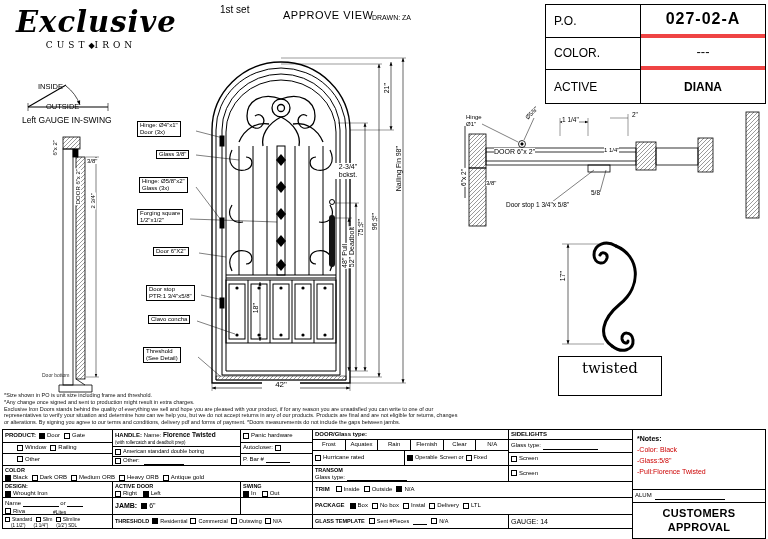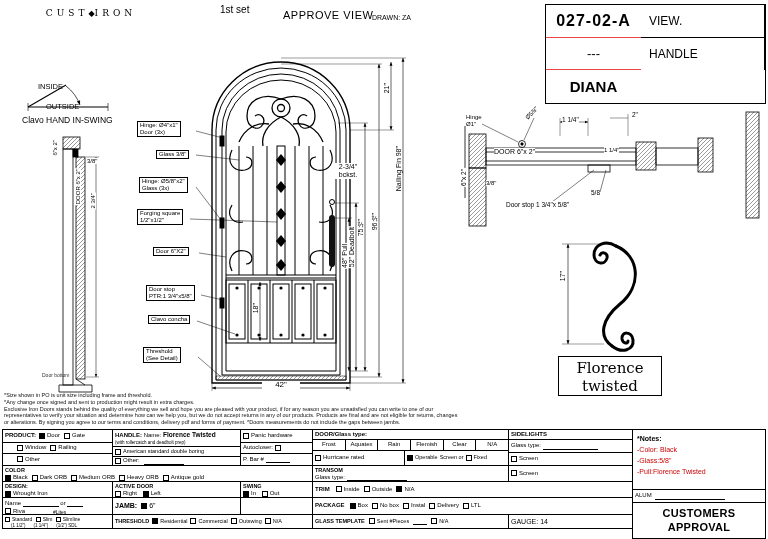--- a/index.html
+++ b/index.html
@@ -12,68 +12,70 @@
 .cb{display:inline-block;width:6px;height:6px;border:1px solid #000;margin-right:2px;vertical-align:-1px;flex:none;font-style:normal}
 .cb.checked{background:#000}
 .ck{display:inline-flex;align-items:center;margin-right:4px;white-space:nowrap}
 .ck s{text-decoration:none}
 .callout{position:absolute;border:1px solid #000;font-size:6px;line-height:1.2;padding:0 2px;background:#fff;white-space:nowrap}
 .vlabel{position:absolute;writing-mode:vertical-rl;transform:rotate(180deg);font-size:7px;line-height:1;background:#fff;white-space:nowrap;padding:1px 0}
 .dimh{position:absolute;font-size:8px;line-height:1;background:#fff;text-align:center}
 .blank{display:inline-block;border-bottom:1px solid #000;height:7px;vertical-align:bottom}
 .red{color:#c00}
 .po-l{border-right:1px solid #000;border-bottom:1px solid #000;display:flex;align-items:center;padding-left:8px;font-size:12px}
-.po-v{border-bottom:1px solid #ef4444;display:flex;align-items:center;justify-content:center}
+.po-v{border-bottom:4px solid #ef4444;display:flex;align-items:center;justify-content:center}
 .gt{flex:1;display:flex;align-items:center;justify-content:center;border-left:1px solid #000;font-size:6px}
 .gt:first-child{border-left:none}
 </style>
 </head>
 <body>
 
 <svg width="0" height="0" style="position:absolute">
 <defs>
 <marker id="ar" viewBox="0 0 10 10" refX="9" refY="5" markerWidth="7" markerHeight="7" orient="auto-start-reverse">
         <path d="M0,1.5L9,5L0,8.5z" fill="#000"></path>
       </marker>
 <pattern id="hp" width="4" height="4" patternUnits="userSpaceOnUse">
         <path d="M0,4L4,0" stroke="#555" stroke-width="0.6"></path>
       </pattern>
 </defs>
 </svg>
 
 <div class="a" style="left:16px;top:6px;width:150px;text-align:center">
+  <div style="font-family:'DejaVu Serif',serif;font-style:italic;font-weight:bold;font-size:29px;line-height:32px;letter-spacing:1px">Exclusive</div>
   <div style="font-family:'DejaVu Serif',serif;font-size:9px;letter-spacing:4px;margin-top:2px">
     <span>CUST</span><span style="letter-spacing:0;font-size:8px">◆</span><span>IRON</span>
   </div>
 </div>
 
 <div class="a" style="left:220px;top:4px;font-size:10px">1st set</div>
 <div class="a" style="left:283px;top:9px;font-size:11px;letter-spacing:0.5px">APPROVE VIEW</div>
 <div class="a" style="left:372px;top:14px;font-size:7px">DRAWN: ZA</div>
 
 <div class="a" style="left:545px;top:4px;width:221px;height:100px;border:1.5px solid #000;display:grid;grid-template-columns:95px 1fr;grid-template-rows:1fr 1fr 1fr">
+  <div class="po-l">P.O.</div>
   <div class="po-v" style="font-size:16px;font-weight:bold;letter-spacing:1px">027-02-A</div>
-  <div class="po-l">VIEW.</div>
+  <div class="po-l">COLOR.</div>
   <div class="po-v" style="font-size:13px">---</div>
-  <div class="po-l" style="border-bottom:none">HANDLE</div>
-  <div class="po-v" style="font-size:15px;font-weight:bold;border-bottom:none">DIANA</div>
+  <div class="po-l" style="border-bottom:none">ACTIVE</div>
+  <div class="po-v" style="font-size:12px;font-weight:bold;border-bottom:none">DIANA</div>
 </div>
 
 <svg class="draw" style="left:20px;top:80px" width="110" height="45" viewBox="0 0 110 45">
   <g stroke="#000" fill="none" stroke-width="1.1">
     <line x1="8" y1="27" x2="88" y2="27"></line>
     <line x1="8" y1="27" x2="46" y2="5"></line>
     <line x1="8" y1="23" x2="8" y2="31" stroke-width="0.6"></line>
     <line x1="88" y1="23" x2="88" y2="31" stroke-width="0.6"></line>
     <path d="M46,6 A42,42 0 0 1 60,25" stroke-width="0.7" marker-end="url(#ar)"></path>
   </g>
 </svg>
 <div class="a" style="left:38px;top:82px;font-size:7.5px">INSIDE</div>
 <div class="a" style="left:46px;top:102px;font-size:7.5px">OUTSIDE</div>
-<div class="a" style="left:22px;top:115px;font-size:8.5px">Clavo HAND IN-SWING</div>
+<div class="a" style="left:22px;top:115px;font-size:8.5px">Left GAUGE IN-SWING</div>
 
 <svg class="draw" style="left:50px;top:133px" width="65" height="265" viewBox="0 0 65 265">
   <g stroke="#000" fill="none" stroke-width="0.8">
     <rect x="13" y="4" width="17" height="12" fill="url(#hp)"></rect>
     <rect x="13" y="16" width="10" height="236"></rect>
     <rect x="26" y="24" width="9" height="222" fill="url(#hp)"></rect>
     <rect x="23" y="16" width="5" height="8" fill="#000"></rect>
     <path d="M9,252 L42,252 L42,259 L9,259 Z"></path>
     <line x1="26" y1="246" x2="35" y2="252"></line>
     <line x1="46" y1="24" x2="46" y2="244" stroke-width="0.5" marker-start="url(#ar)" marker-end="url(#ar)"></line>
@@ -289,21 +291,20 @@
     <line x1="10" y1="112" x2="52" y2="112" stroke-width="0.4"></line>
     <g stroke-width="3" stroke-linecap="round">
       <path d="M64,14 C88,24 90,54 68,72 C50,87 46,104 60,114"></path>
       <path d="M64,14 C54,8 42,12 42,23 C42,32 53,34 55,26 C56,21 50,19 48,23"></path>
       <path d="M60,114 C70,122 82,118 81,108 C80,99 69,99 70,107 C71,112 76,112 76,109"></path>
     </g>
   </g>
 </svg>
 <div class="vlabel" style="left:559px;top:270px">17"</div>
 <div class="a" style="left:558px;top:356px;width:104px;height:40px;border:1px solid #000;text-align:center;font-family:'DejaVu Serif',serif;font-size:15px;line-height:18px;padding-top:2px">
-  <div>Florence</div>
   <div>twisted</div>
 </div>
 
 <div class="a" style="left:4px;top:392px;width:625px;font-size:5.5px;line-height:6.8px;color:#111">
   <div>*Size shown in PO is unit size including frame and threshold.</div>
   <div>*Any change once signed and sent to production might result in extra charges.</div>
   <div>Exclusive Iron Doors stands behind the quality of everything we sell and hope you are pleased with your product, if for any reason you are unsatisfied you can write to one of our</div>
   <div>representatives to verify your situation and determine how can we help you, but we do not accept returns in any of our products. Products are final and are not eligible for returns, changes</div>
   <div>or alterations. By signing you agree to our terms and conditions, delivery pdf and forms of payment.  *Doors measurements do not include the gaps between jambs.</div>
 </div>

